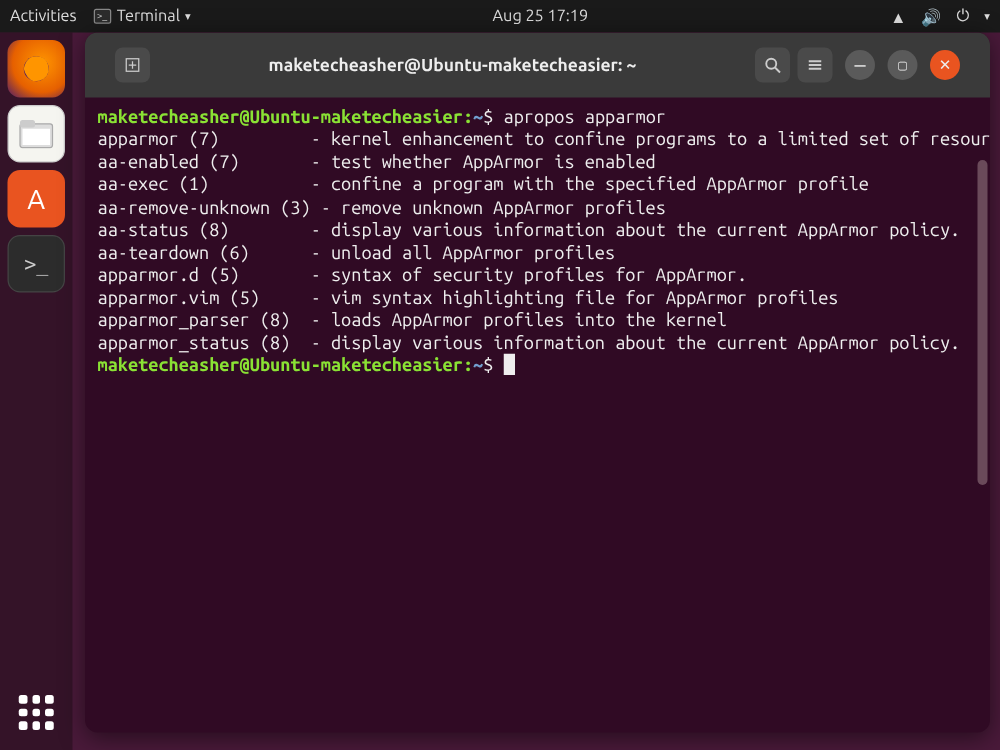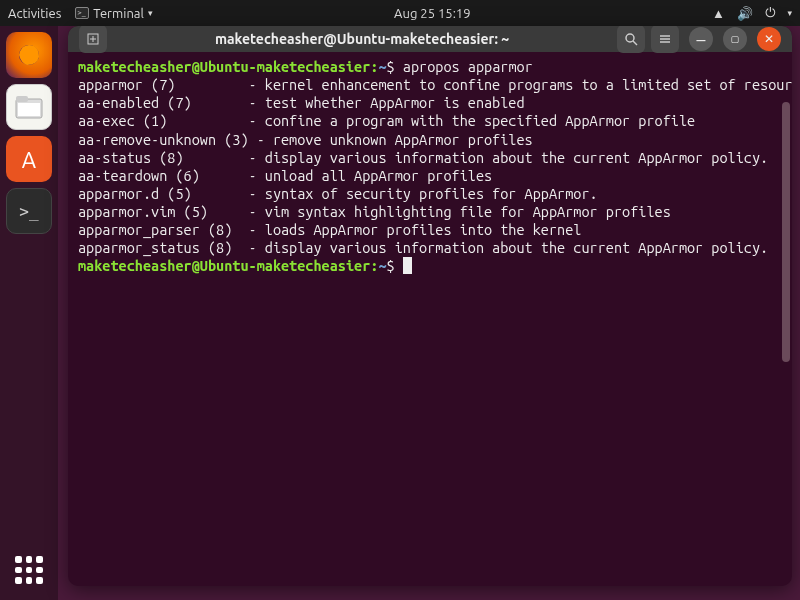--- a/index.html
+++ b/index.html
@@ -74,25 +74,25 @@
       width: 724px;
       height: 560px;
       background: #300a24;
       border-radius: 10px;
       overflow: hidden;
       box-shadow: 0 4px 20px rgba(0,0,0,0.5);
       display: flex;
       flex-direction: column;
     }
     .titlebar {
-      height: 26px;
+      height: 52px;
       background: #3a3a3a;
       display: flex;
       align-items: center;
-      padding: 0 11px;
+      padding: 0 24px;
       gap: 6px;
     }
     .titlebar-btn {
       width: 28px;
       height: 28px;
       border-radius: 6px;
       background: #4a4a4a;
       display: flex;
       align-items: center;
       justify-content: center;
@@ -158,21 +158,21 @@
 
 <div class="topbar">
   <div class="topbar-left">
     <span class="activities">Activities</span>
     <span class="app-menu">
       <span style="display:inline-block;width:14px;height:12px;background:#2c2c2c;border:1px solid #888;border-radius:2px;font-size:8px;color:#ccc;line-height:10px;text-align:left;padding-left:1px;">&gt;_</span>
       <span>Terminal</span>
       <span class="tri-down">▾</span>
     </span>
   </div>
-  <div class="topbar-center">Aug 25  15:19</div>
+  <div class="topbar-center">Aug 25  17:19</div>
   <div class="topbar-right">
     <span class="sys-icon">▲</span>
     <span class="sys-icon">🔊</span>
     <span class="sys-icon">⏻</span>
     <span class="tri-down">▾</span>
   </div>
 </div>
 
 <div class="dock">
   <div class="dock-item firefox">

